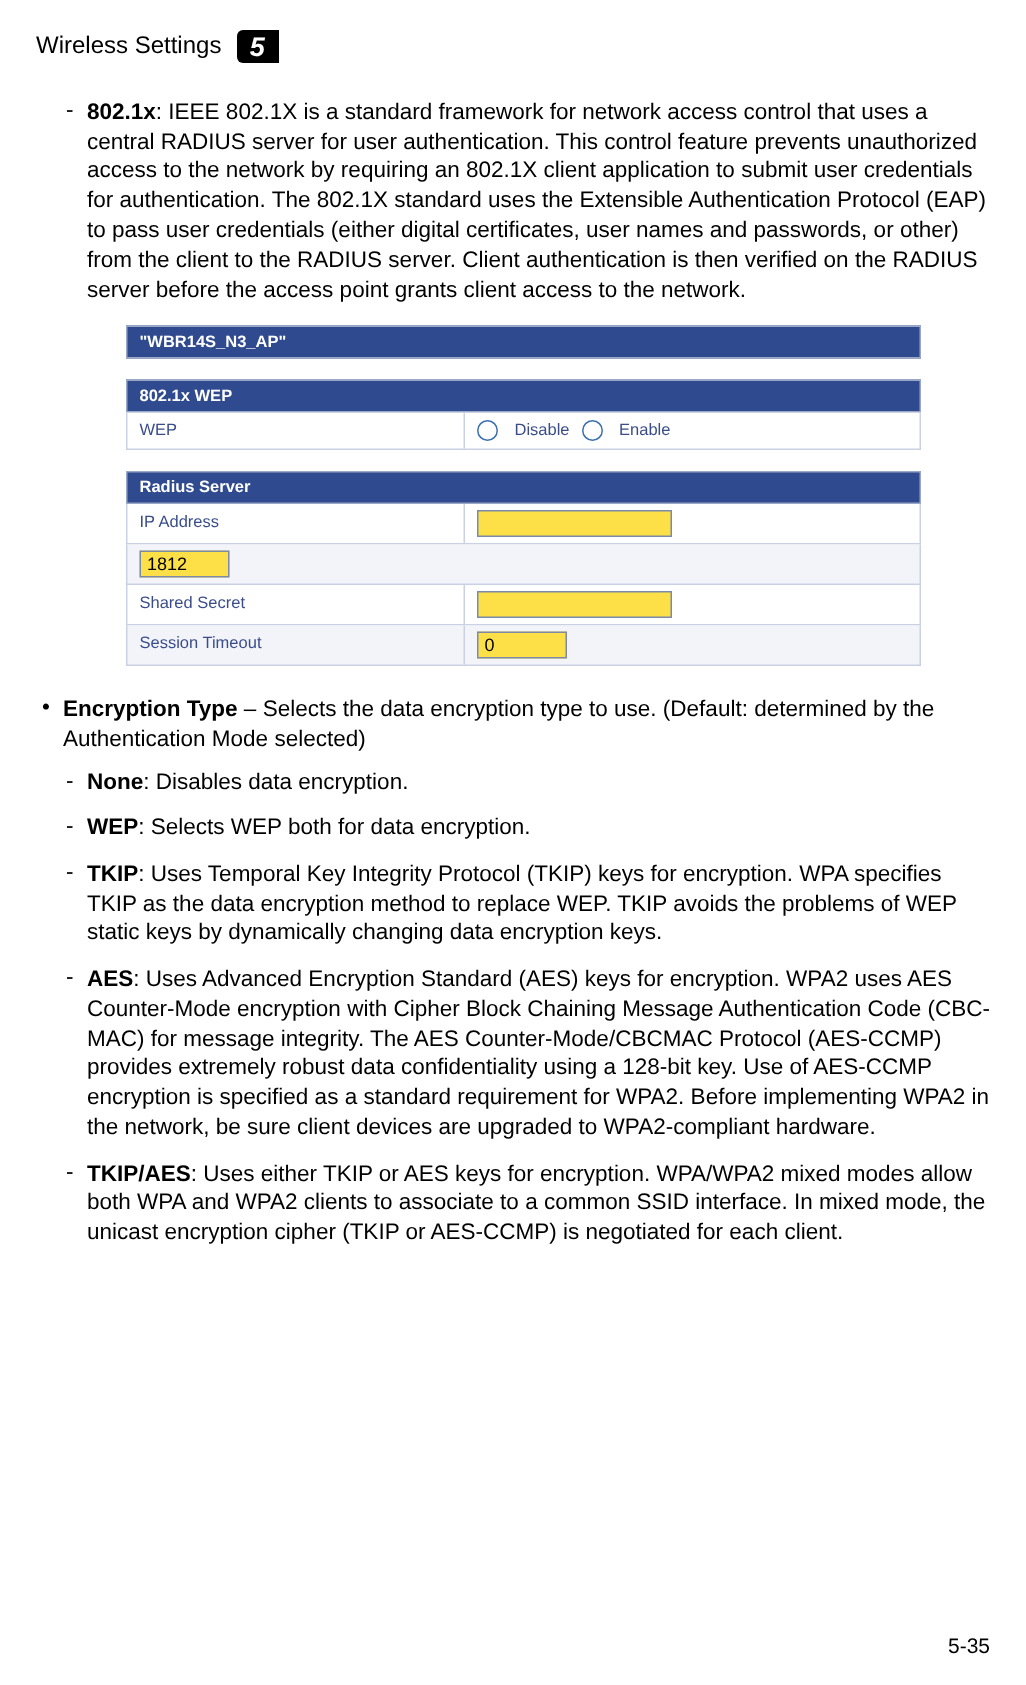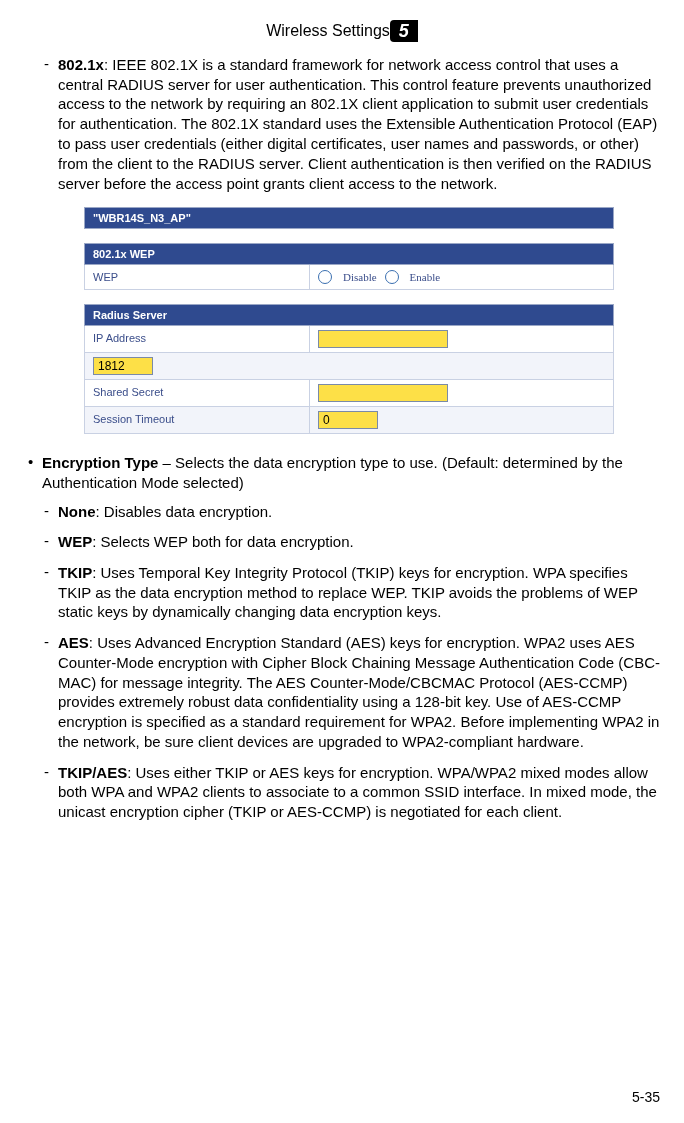--- a/index.html
+++ b/index.html
@@ -1,17 +1,17 @@
 <!DOCTYPE html>
 <html><head>
 <meta charset="utf-8">
 <style>
   html,body{margin:0;padding:0;background:#fff;font-family:Arial,Helvetica,sans-serif;color:#000;}
   .page{width:684px;height:1123px;position:relative;box-sizing:border-box;padding:20px 24px 20px 24px;}
-  .header-row{display:flex;justify-content:center;align-items:center;margin-bottom:12px;}
+  .header-row{display:flex;justify-content:flex-start;align-items:center;gap:10px;margin-bottom:22px;}
   .chapter-box{background:#000;color:#fff;width:28px;height:22px;display:flex;align-items:center;justify-content:center;font-weight:bold;font-style:italic;font-size:18px;border-top-left-radius:4px;border-bottom-left-radius:4px;}
   .body-text{font-size:15px;line-height:1.32;}
   .sub-item{margin:0 0 10px 20px;}
   .sub-item .dash{display:inline-block;width:12px;}
   .sub-item .content{display:block;margin-left:14px;margin-top:-19px;}
   .main-item{margin:18px 0 8px 4px;}
   .main-item .bullet{display:inline-block;width:14px;}
   .main-item .content{display:block;margin-left:14px;margin-top:-19px;}
   b{font-weight:bold;}
 
@@ -19,21 +19,21 @@
   .sect-header{background:#2f4a8f;color:#fff;font-weight:bold;padding:4px 8px;border:1px solid #9aa7c6;}
   .cfg-row{display:flex;border:1px solid #c9d1e3;border-top:none;background:#fff;}
   .cfg-row.alt{background:#f2f4fa;}
   .cfg-label{width:208px;padding:6px 8px;color:#3a4d8a;border-right:1px solid #c9d1e3;}
   .cfg-field{flex:1;padding:4px 8px;display:flex;align-items:center;gap:8px;}
   .sel{border:1px solid #7a8aa8;height:18px;font-size:11px;padding:0 2px;display:inline-flex;align-items:center;justify-content:space-between;width:150px;background:#fff;}
   .sel .arrow{width:14px;height:14px;background:#d9dfe8;border:1px solid #7a8aa8;display:flex;align-items:center;justify-content:center;font-size:8px;}
   .txt{border:1px solid #7a8aa8;height:16px;font-size:12px;padding:0 4px;background:#fde047;}
   .radio{width:12px;height:12px;border:1px solid #3a6fb0;border-radius:50%;display:inline-block;vertical-align:middle;margin-right:3px;position:relative;}
   .gap{height:14px;}
-  .radio-label{color:#3a4d8a;font-family:Liberation Serif, serif;}
+  .radio-label{color:#3a4d8a;}
 
   .footer{position:absolute;bottom:18px;right:24px;font-size:14px;margin-top:35px;}
 </style>
 </head>
 <body>
 
 <div class="page">
 
   <div class="header-row">
     <span>Wireless Settings</span>

